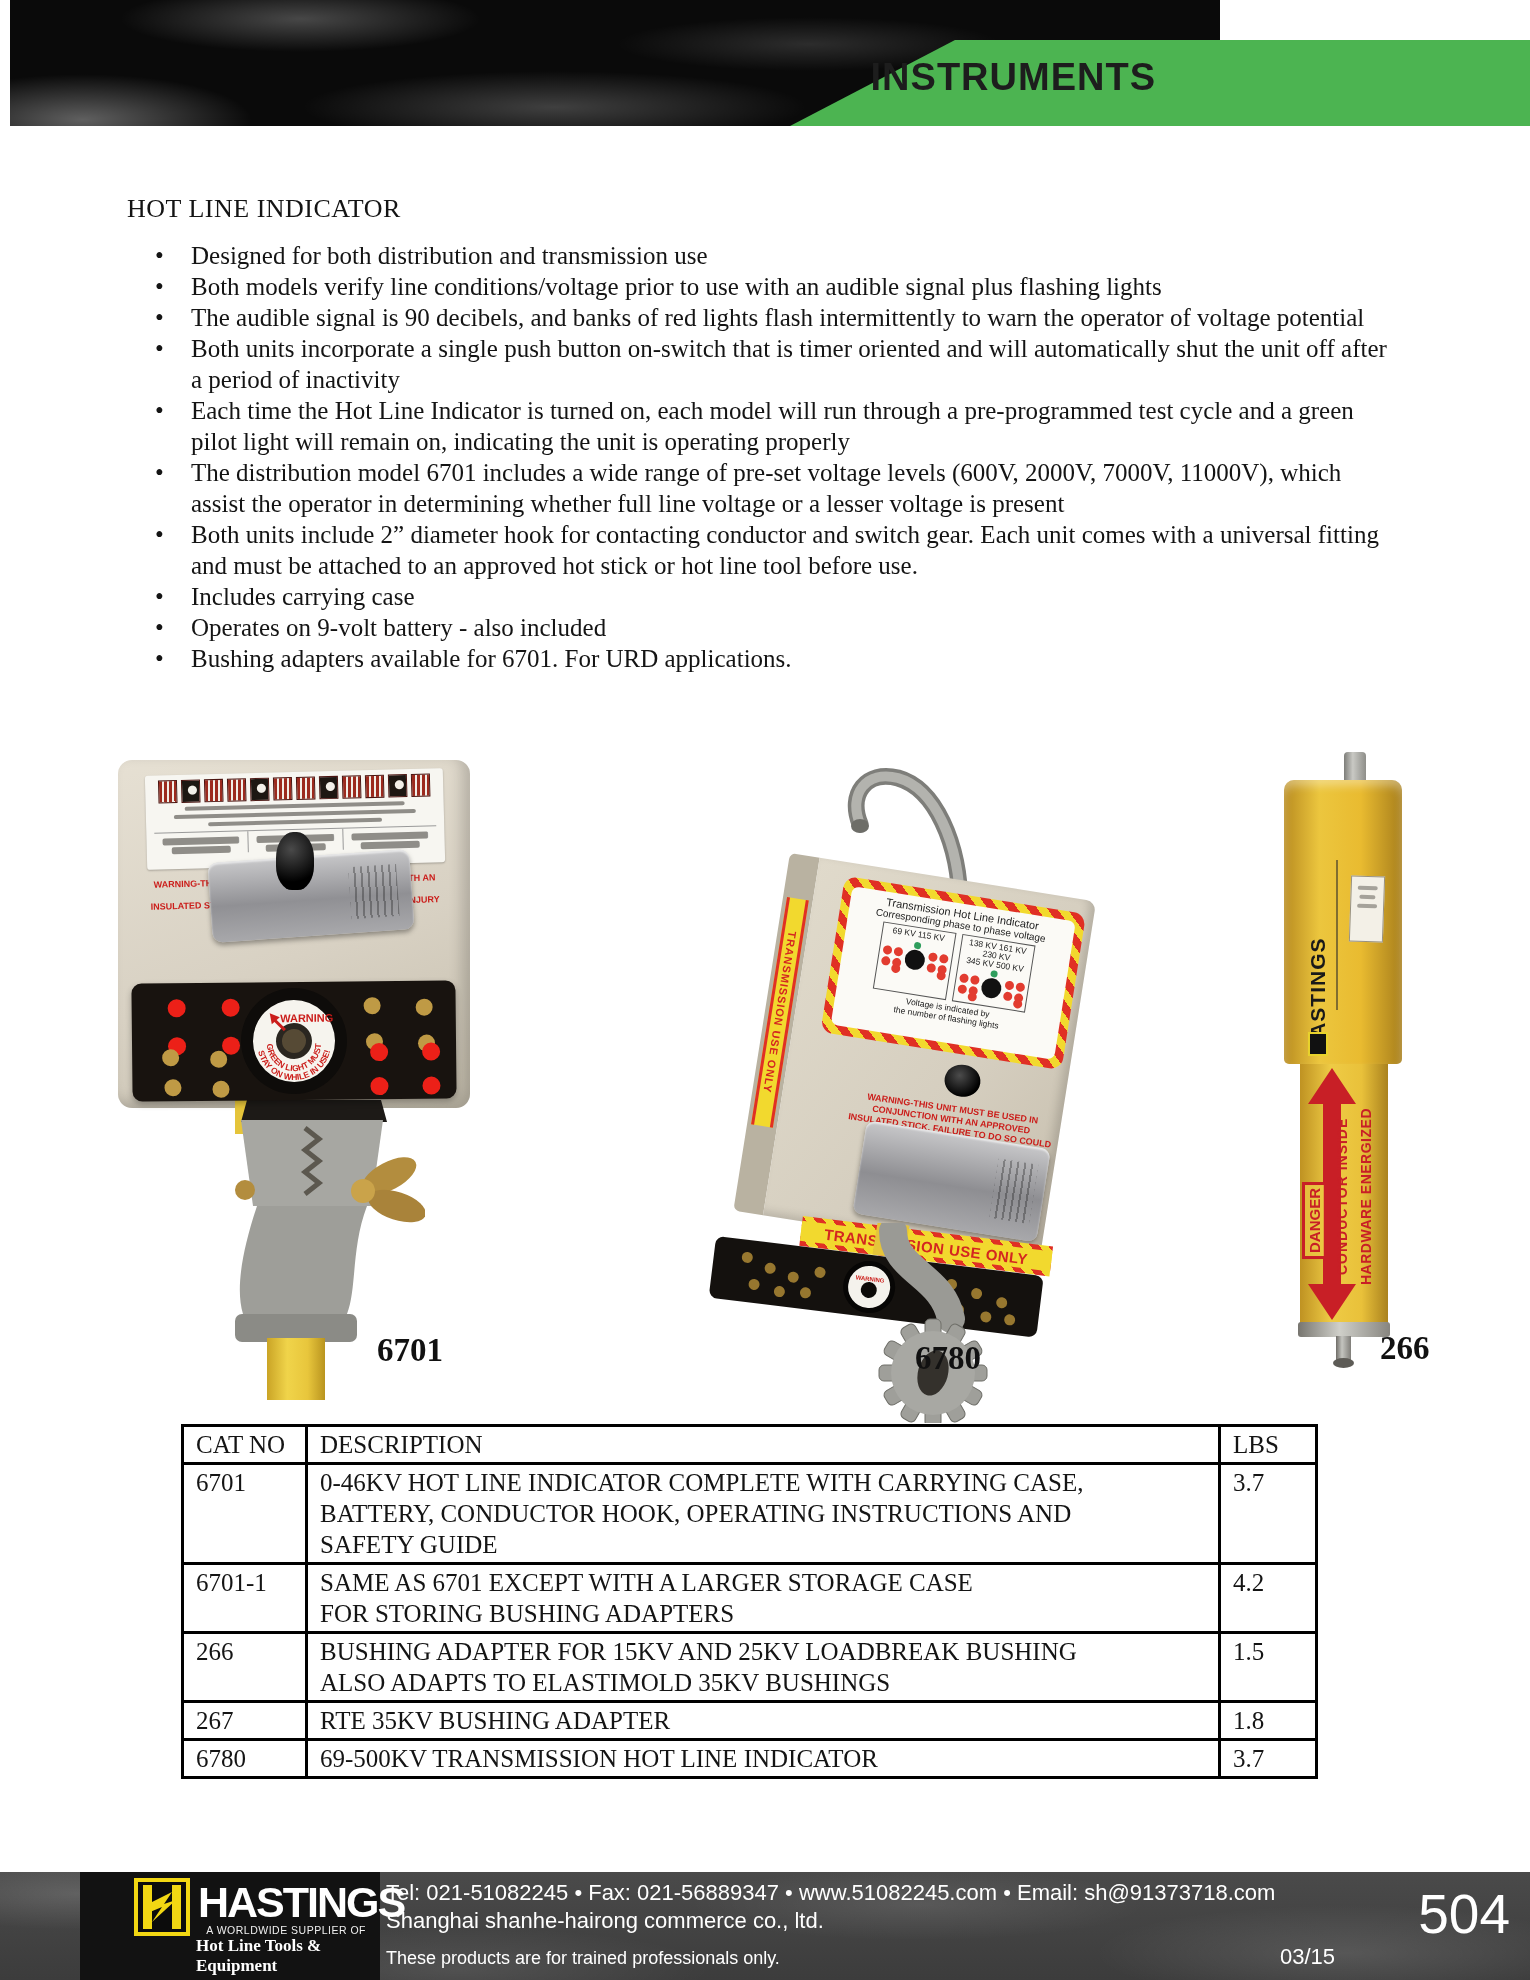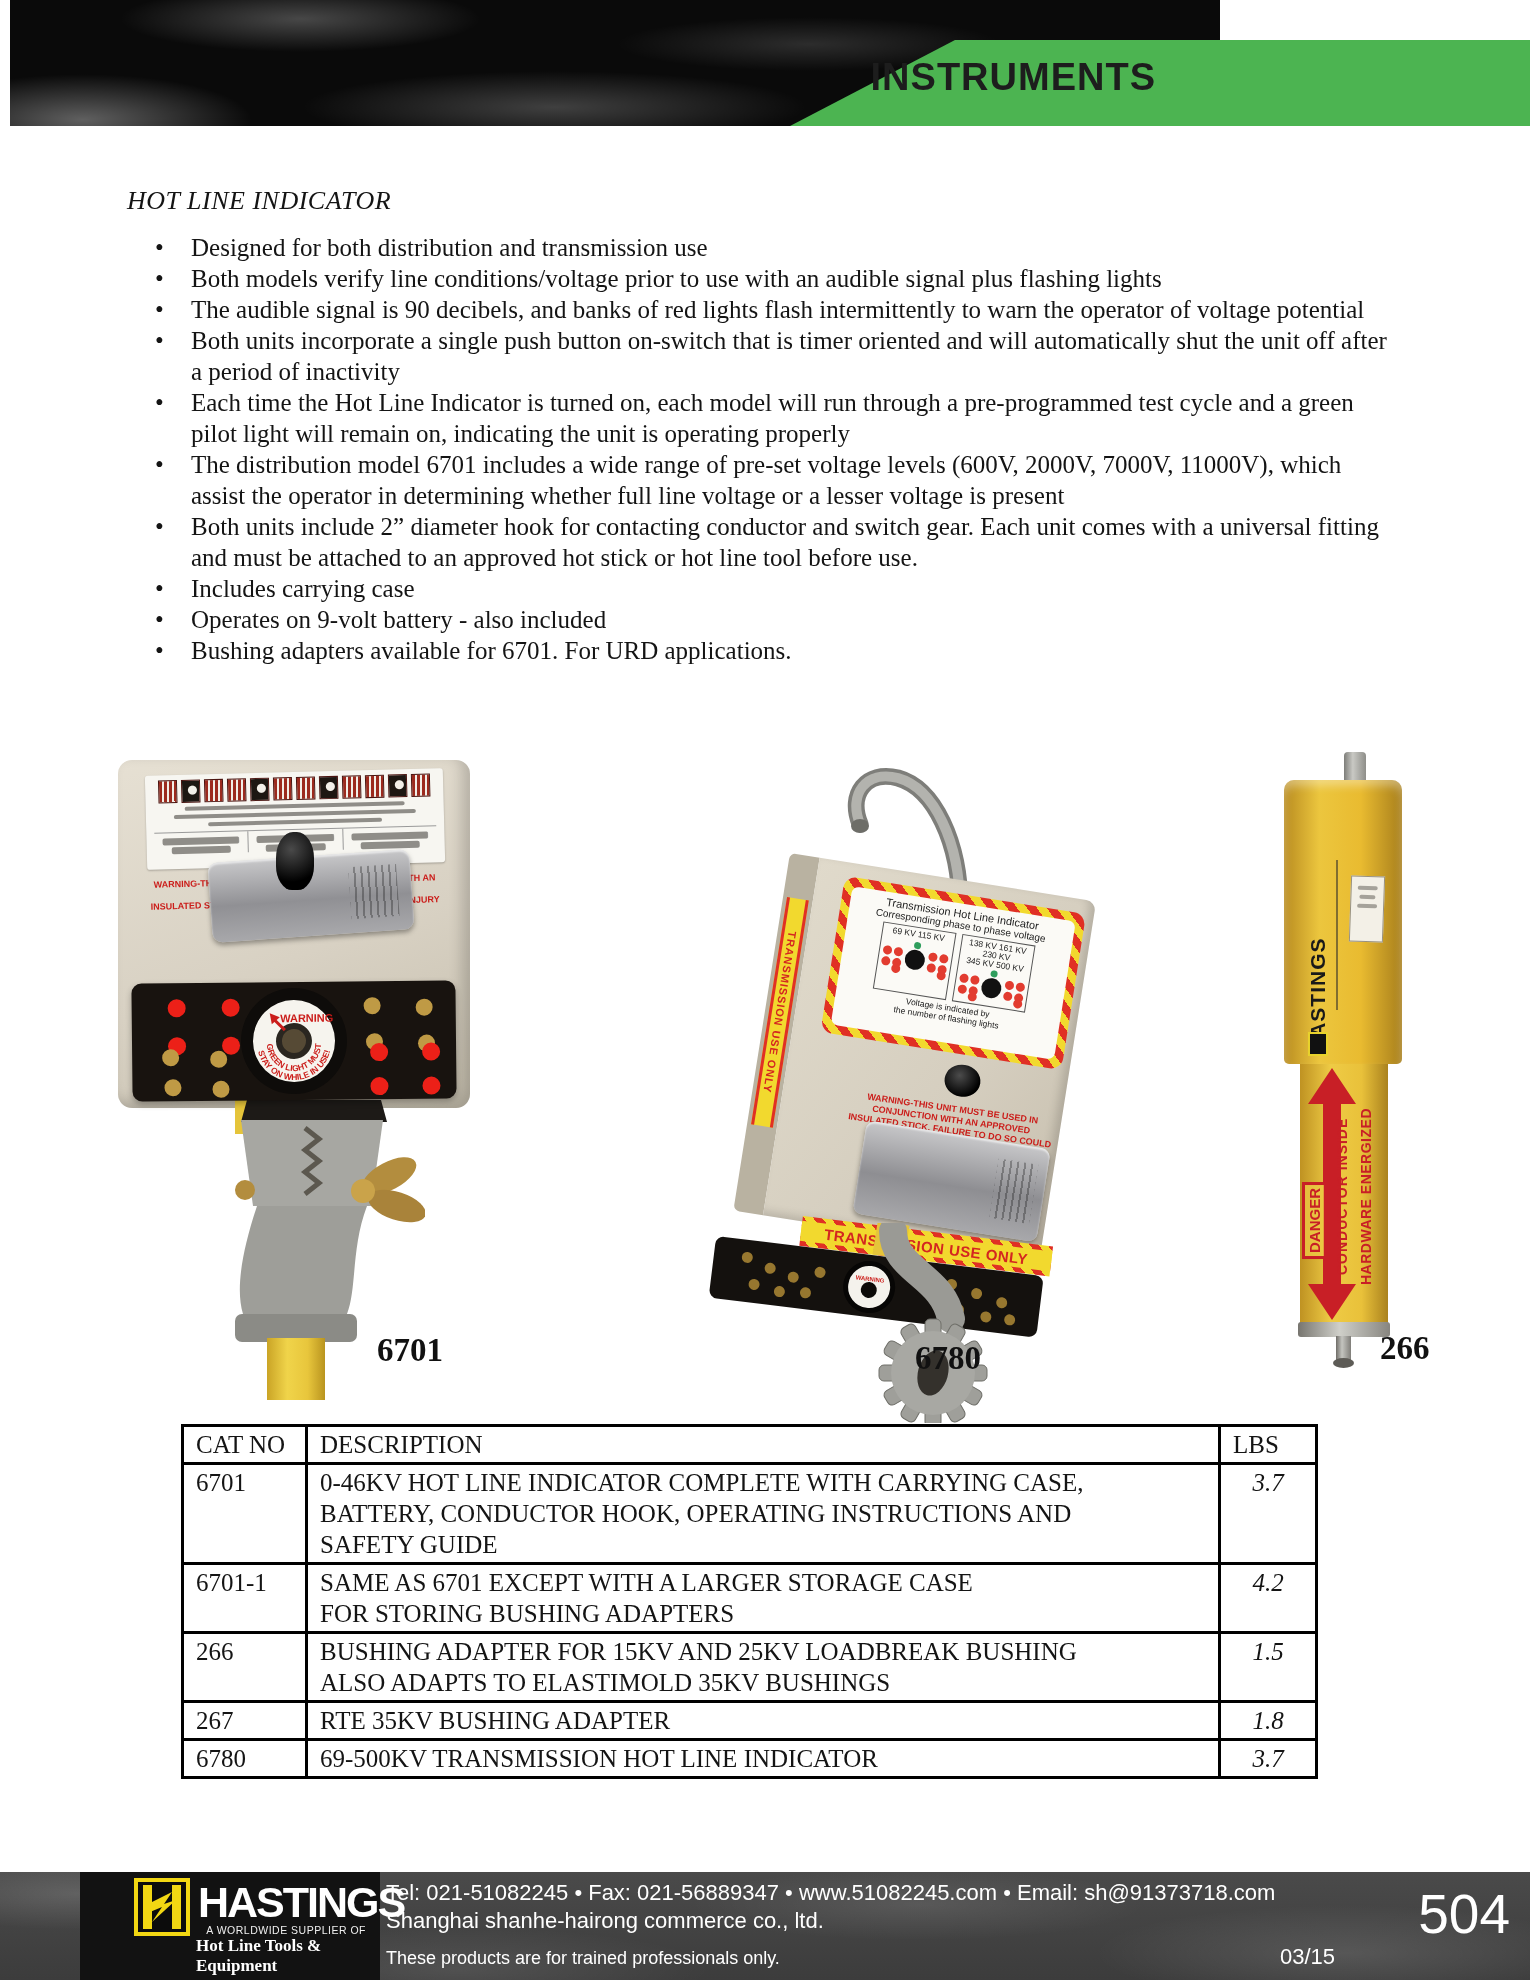--- a/index.html
+++ b/index.html
@@ -16,21 +16,21 @@
         radial-gradient(ellipse 320px 45px at 66% 35%, rgba(255,255,255,.14), transparent 60%),
         radial-gradient(ellipse 260px 60px at 88% 80%, rgba(255,255,255,.18), transparent 60%),
         #0a0a0a;}
   .green-banner{position:absolute;left:780px;top:40px;width:750px;height:86px;background:#4cb451;
        clip-path:polygon(165px 0, 100% 0, 100% 100%, 0 100%);}
   .banner-text{position:absolute;right:64px;top:56px;font-family:"Liberation Sans",sans-serif;
        font-weight:bold;font-size:38px;letter-spacing:1px;color:#1d1d1d;}
 
   
   .intro{position:absolute;left:127px;top:181px;width:1290px;font-size:25px;line-height:31px;}
-  .intro-title{margin:4px 0 1px 0;font-size:26px;font-weight:normal;letter-spacing:.5px;font-style:italic;}
+  .intro-title{margin:12px 0 1px 0;font-size:26px;font-weight:normal;letter-spacing:.5px;}
   .bullets{list-style:none;margin:16px;padding:0 0 0 48px;font-family:Liberation Serif, serif;}
   .bullets li{position:relative;}
   .bullets li::before{content:"\2022";position:absolute;left:-36px;top:0;}
 
   
   .caption{position:absolute;font-weight:bold;font-size:33px;color:#111;}
 
   
   .p6701{position:absolute;left:115px;top:760px;width:480px;height:640px;}
   .box6701{position:absolute;left:3px;top:0;width:352px;height:348px;border-radius:14px;
@@ -161,21 +161,21 @@
        background:linear-gradient(90deg,#77756f,#cfcfc9 45%,#87857f);border-radius:3px;}
   .stud-bot{position:absolute;left:56px;top:584px;width:15px;height:24px;
        background:linear-gradient(90deg,#6f6d68,#c4c4bf 40%,#807e79);}
   .ball-bot{position:absolute;left:53px;top:606px;width:21px;height:10px;border-radius:50%;background:#5d5b56;}
 
   
   .spec{position:absolute;left:181px;top:1424px;border-collapse:collapse;table-layout:fixed;
        font-size:25px;line-height:31px;}
   .spec th,.spec td{border:3px solid #000;padding:2px 12px;vertical-align:top;font-weight:normal;text-align:left;}
   .col-cat{width:124px;} .col-desc{width:913px;} .col-lbs{width:97px;}
-  .spec td.lbs{text-align:center;font-style:italic;}
+  .spec td.lbs{}
 
   
   .ftr{position:absolute;left:0;top:1872px;width:1530px;height:108px;color:#fff;
        font-family:"Liberation Sans",sans-serif;
        background:
         radial-gradient(ellipse 300px 60px at 5% 20%, rgba(255,255,255,.14), transparent 60%),
         radial-gradient(ellipse 420px 70px at 30% 90%, rgba(255,255,255,.10), transparent 60%),
         radial-gradient(ellipse 380px 60px at 60% 30%, rgba(255,255,255,.10), transparent 60%),
         radial-gradient(ellipse 420px 80px at 88% 75%, rgba(255,255,255,.12), transparent 60%),
         linear-gradient(#4a4a4a,#3c3c3c);}

